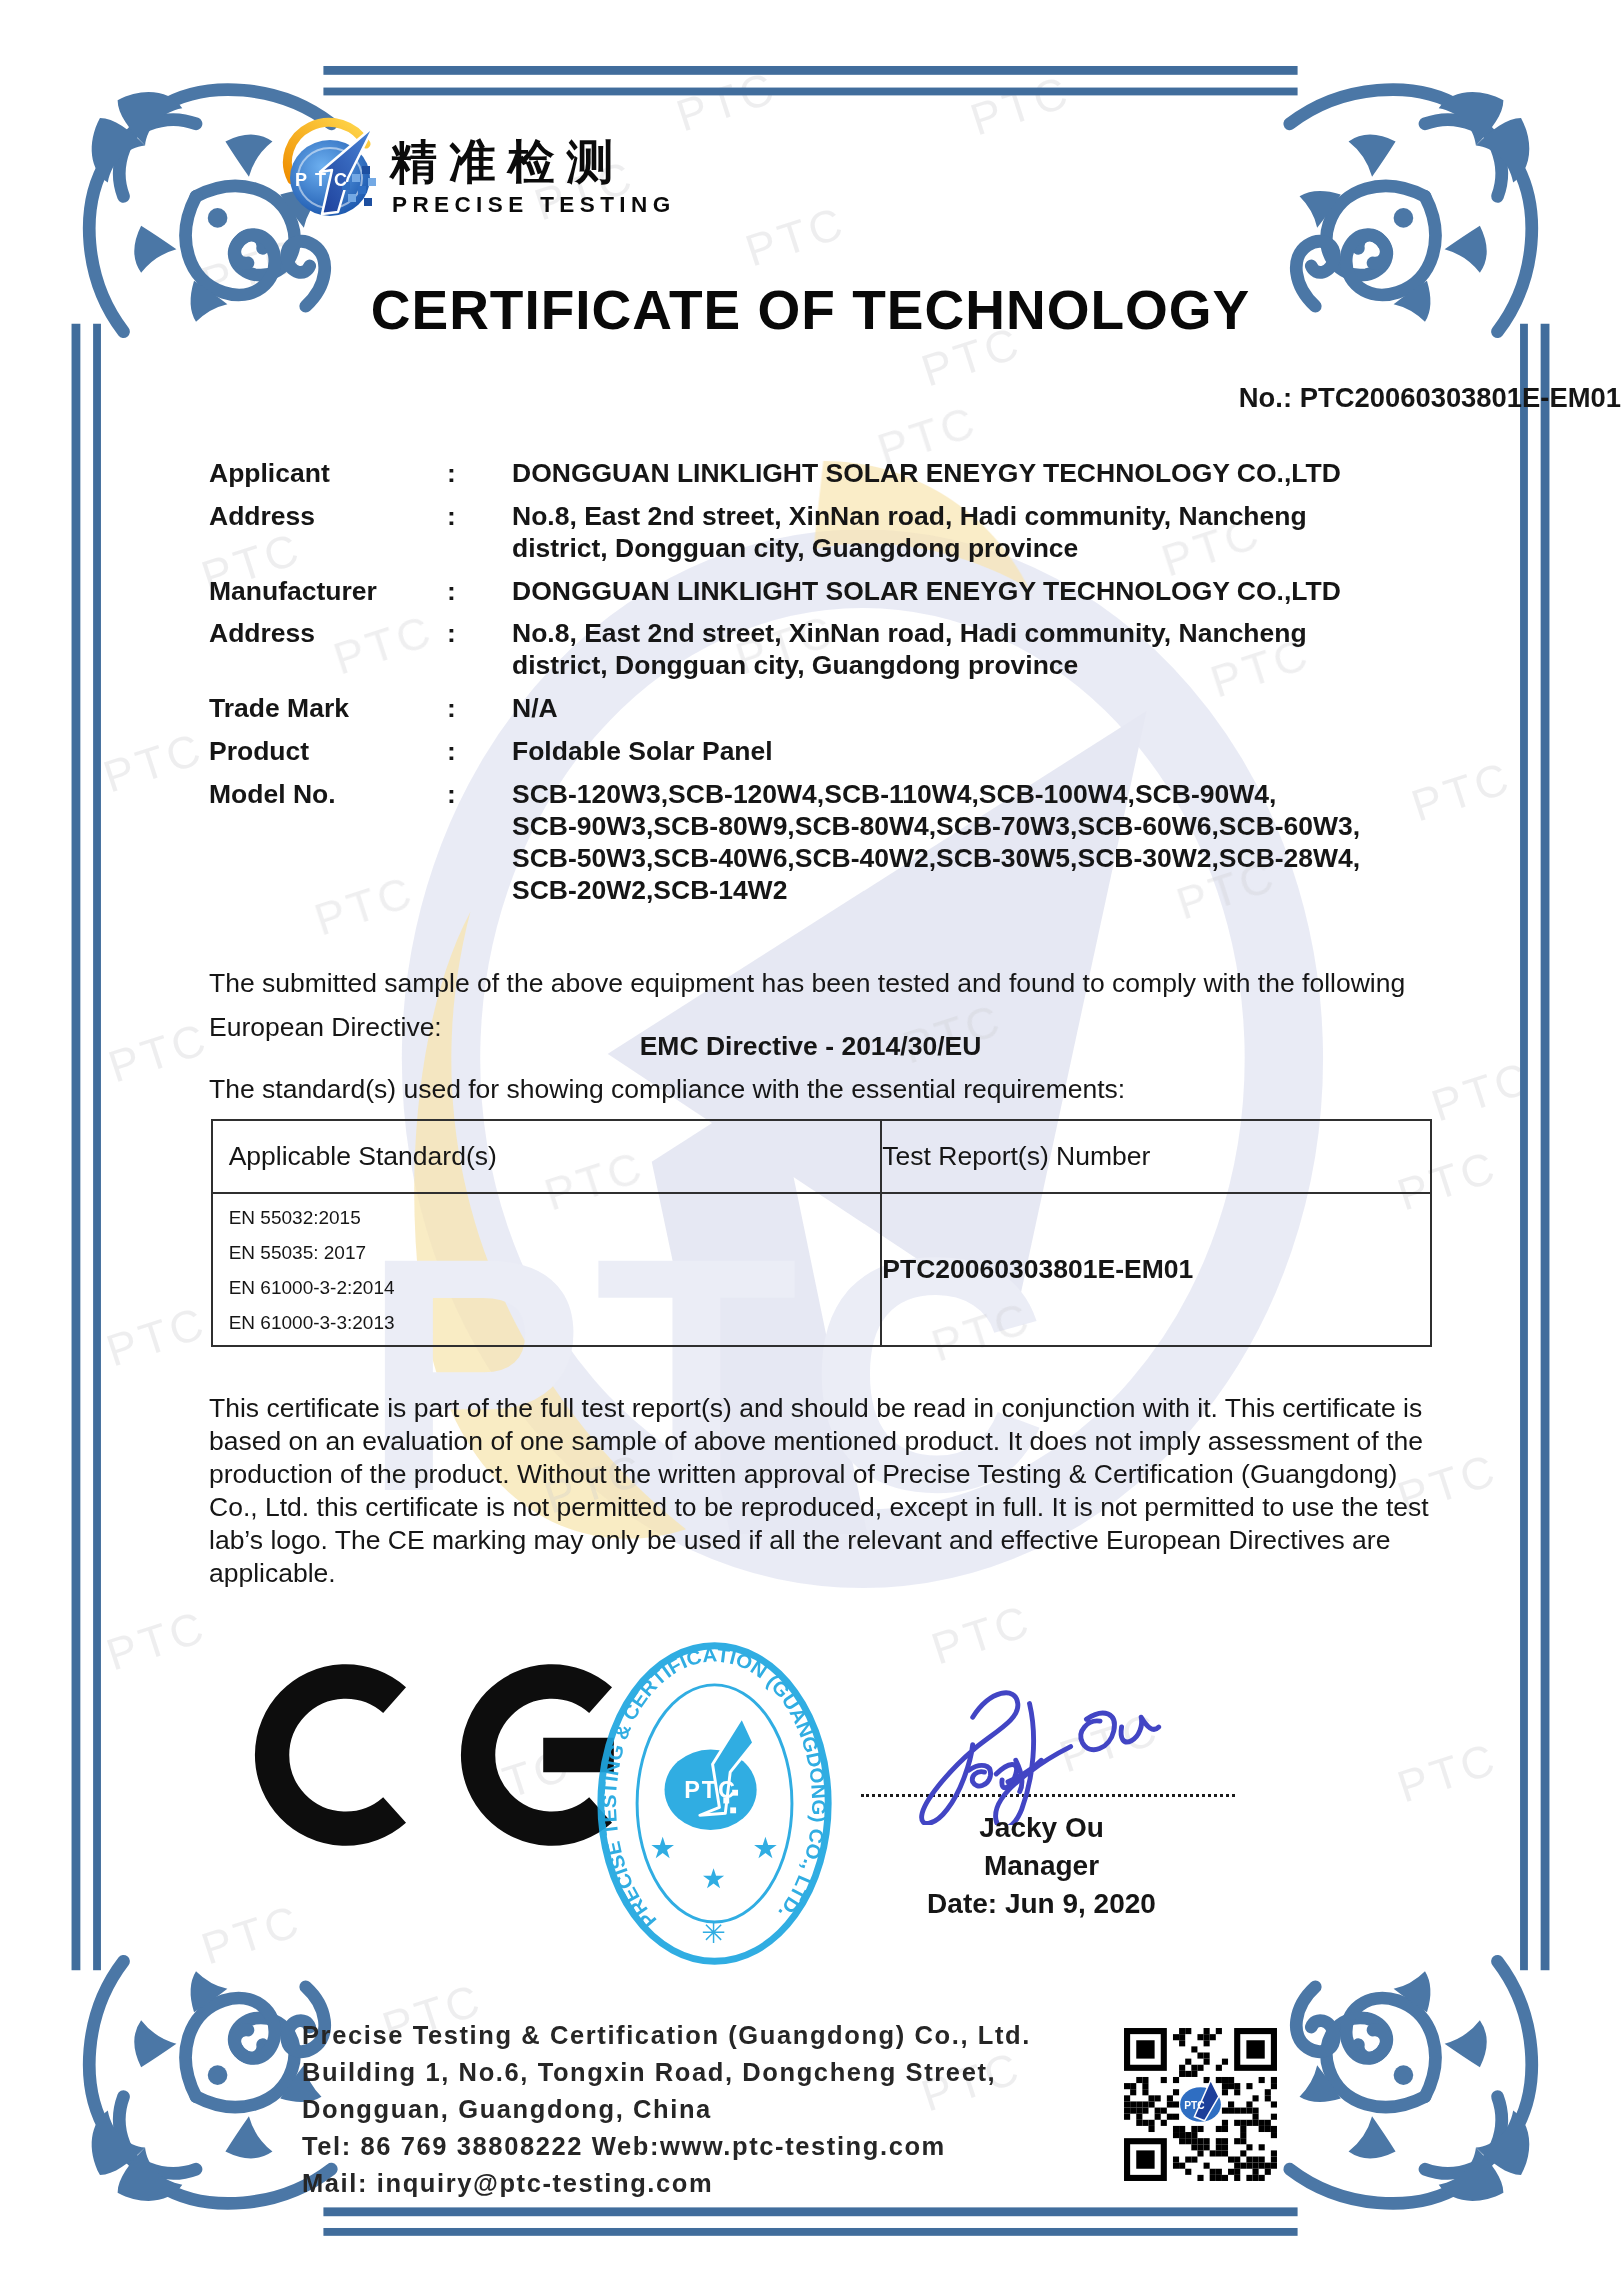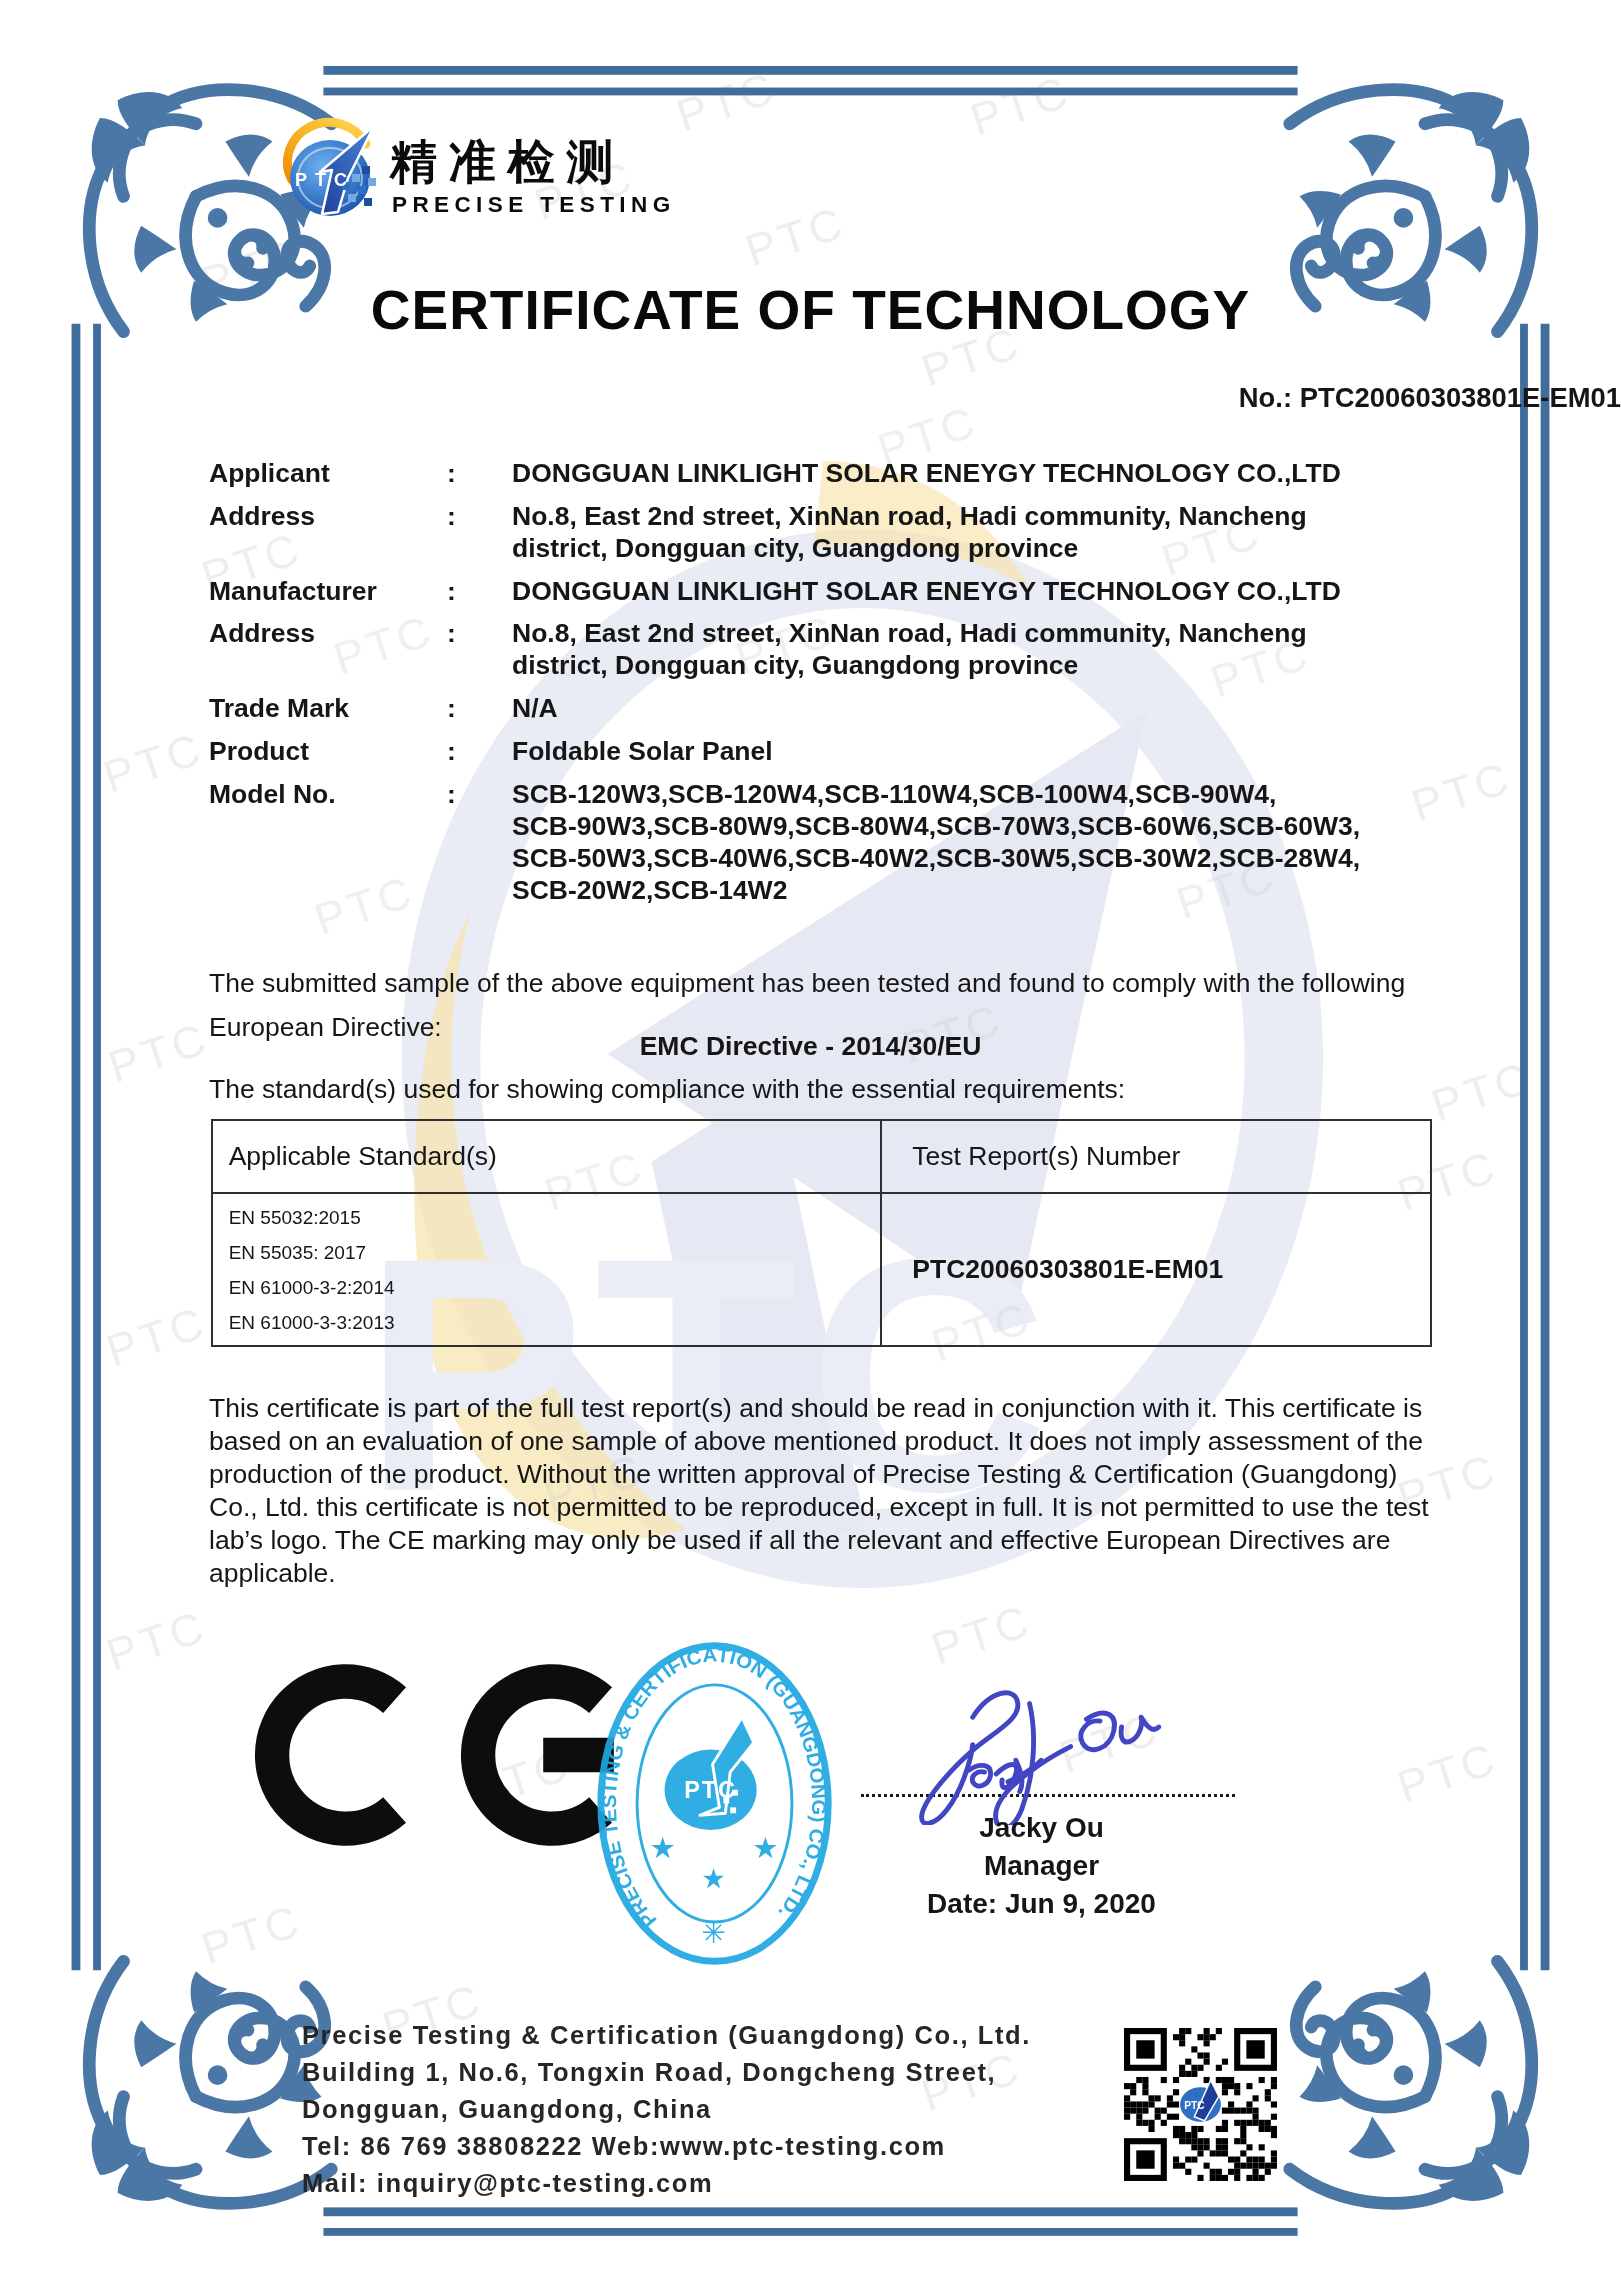--- a/index.html
+++ b/index.html
@@ -46,21 +46,21 @@
     font-size:26.5px;line-height:44px;}
   .directive{position:absolute;left:0;top:1031px;width:1621px;text-align:center;
     font-size:26.5px;font-weight:700;}
   .standards-intro{position:absolute;left:209px;top:1074px;width:1225px;font-size:26.5px;}
   .std-table{position:absolute;left:211px;top:1119px;width:1221px;height:228px;
     border:2.9px solid #2f2f2f;display:flex;flex-direction:column;box-sizing:border-box;}
   .std-head{display:flex;height:71px;border-bottom:2.9px solid #2f2f2f;flex:none;}
   .std-body{display:flex;flex:1;}
   .std-col1{width:55%;box-sizing:border-box;border-right:2.9px solid #2f2f2f;
     padding-left:15.7px;display:flex;flex-direction:column;justify-content:center;}
-  .std-col2{width:45%;box-sizing:border-box;padding-left:30px;display:flex;
+  .std-col2{width:45%;box-sizing:border-box;padding-left:0;display:flex;
     flex-direction:column;justify-content:center;}
   .std-head .std-col1,.std-head .std-col2{font-size:26.5px;font-weight:400;}
   .std-body .std-col1{font-size:19px;font-weight:400;line-height:35px;}
   .std-body .std-col2{font-size:26.5px;font-weight:700;}
   .disclaimer{position:absolute;left:209px;top:1392px;width:1227px;
     font-size:26.5px;line-height:33px;}
   .ce-svg{position:absolute;left:245px;top:1654px;width:412px;height:206px;}
   .stamp-svg{position:absolute;left:584px;top:1631px;width:263px;height:343px;}
   .sig-svg{position:absolute;left:912px;top:1678px;width:284px;height:147px;}
   .dotted-line{position:absolute;left:861px;top:1794px;width:374px;height:0;

